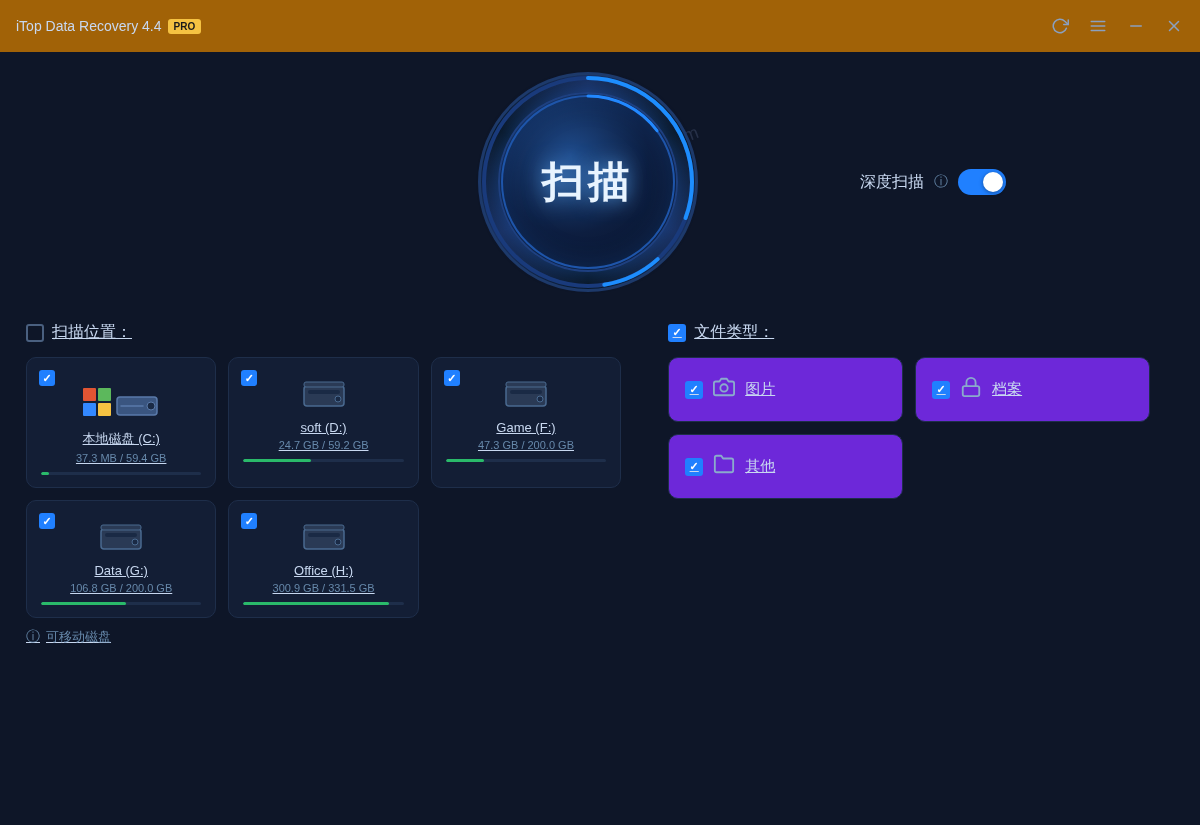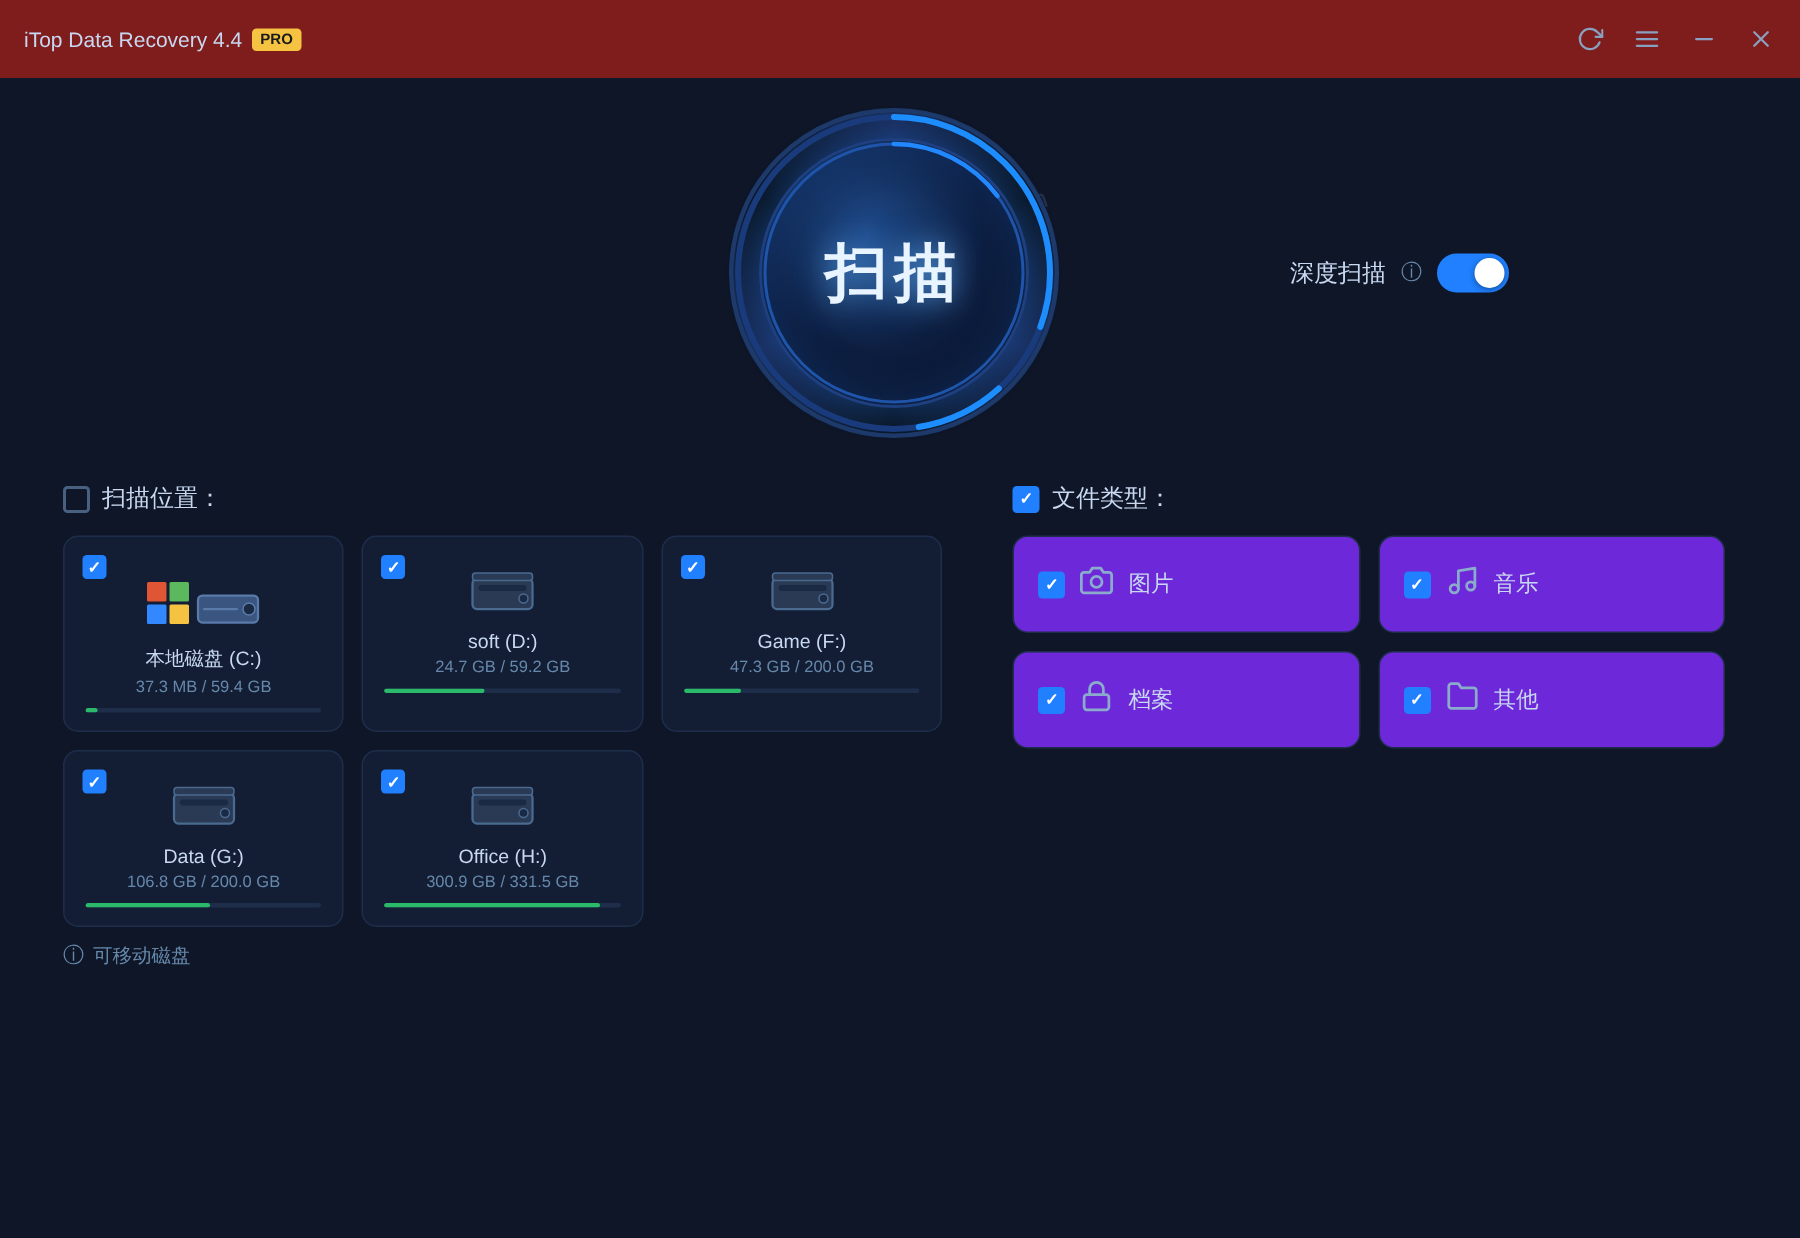--- a/index.html
+++ b/index.html
@@ -11,21 +11,21 @@
       color: #c8d8f0;
       overflow: hidden;
       position: relative;
     }
 
     
     .titlebar {
       display: flex;
       align-items: center;
       height: 52px;
-      background: #7f1d1d;
+      background: #a16207;
       padding: 0 16px;
       position: relative;
     }
     .titlebar-title {
       font-size: 14px;
       color: #c8d8f0;
       font-weight: 500;
     }
     .pro-badge {
       background: #f5c242;
@@ -52,21 +52,22 @@
       cursor: pointer;
       color: #8aa0c0;
       font-size: 16px;
     }
 
     
     .main {
       display: flex;
       flex-direction: column;
       align-items: center;
-      padding: 20px 50px 20px 42px;
+      padding: 20px 50px 20px 26px;
+      text-decoration: underline;
     }
 
     
     .scan-area {
       display: flex;
       align-items: center;
       justify-content: center;
       width: 100%;
       margin-bottom: 30px;
       position: relative;
@@ -548,31 +549,20 @@
           <span class="filetype-icon">
             <svg width="22" height="22" viewBox="0 0 24 24" fill="none" stroke="#8aabcc" stroke-width="2" stroke-linecap="round" stroke-linejoin="round">
               <path d="M23 19a2 2 0 0 1-2 2H3a2 2 0 0 1-2-2V8a2 2 0 0 1 2-2h4l2-3h6l2 3h4a2 2 0 0 1 2 2z"></path>
               <circle cx="12" cy="13" r="4"></circle>
             </svg>
           </span>
           <span class="filetype-label">图片</span>
         </div>
 
 
-        <div class="filetype-card">
-          <div class="file-type-checkbox"></div>
-          <span class="filetype-icon">
-            <svg width="22" height="22" viewBox="0 0 24 24" fill="none" stroke="#8aabcc" stroke-width="2" stroke-linecap="round" stroke-linejoin="round">
-              <path d="M9 18V5l12-2v13"></path>
-              <circle cx="6" cy="18" r="3"></circle>
-              <circle cx="18" cy="16" r="3"></circle>
-            </svg>
-          </span>
-          <span class="filetype-label">音乐</span>
-        </div>
 
 
         <div class="filetype-card">
           <div class="file-type-checkbox"></div>
           <span class="filetype-icon">
             <svg width="22" height="22" viewBox="0 0 24 24" fill="none" stroke="#8aabcc" stroke-width="2" stroke-linecap="round" stroke-linejoin="round">
               <rect x="3" y="11" width="18" height="11" rx="2" ry="2"></rect>
               <path d="M7 11V7a5 5 0 0 1 10 0v4"></path>
             </svg>
           </span>

